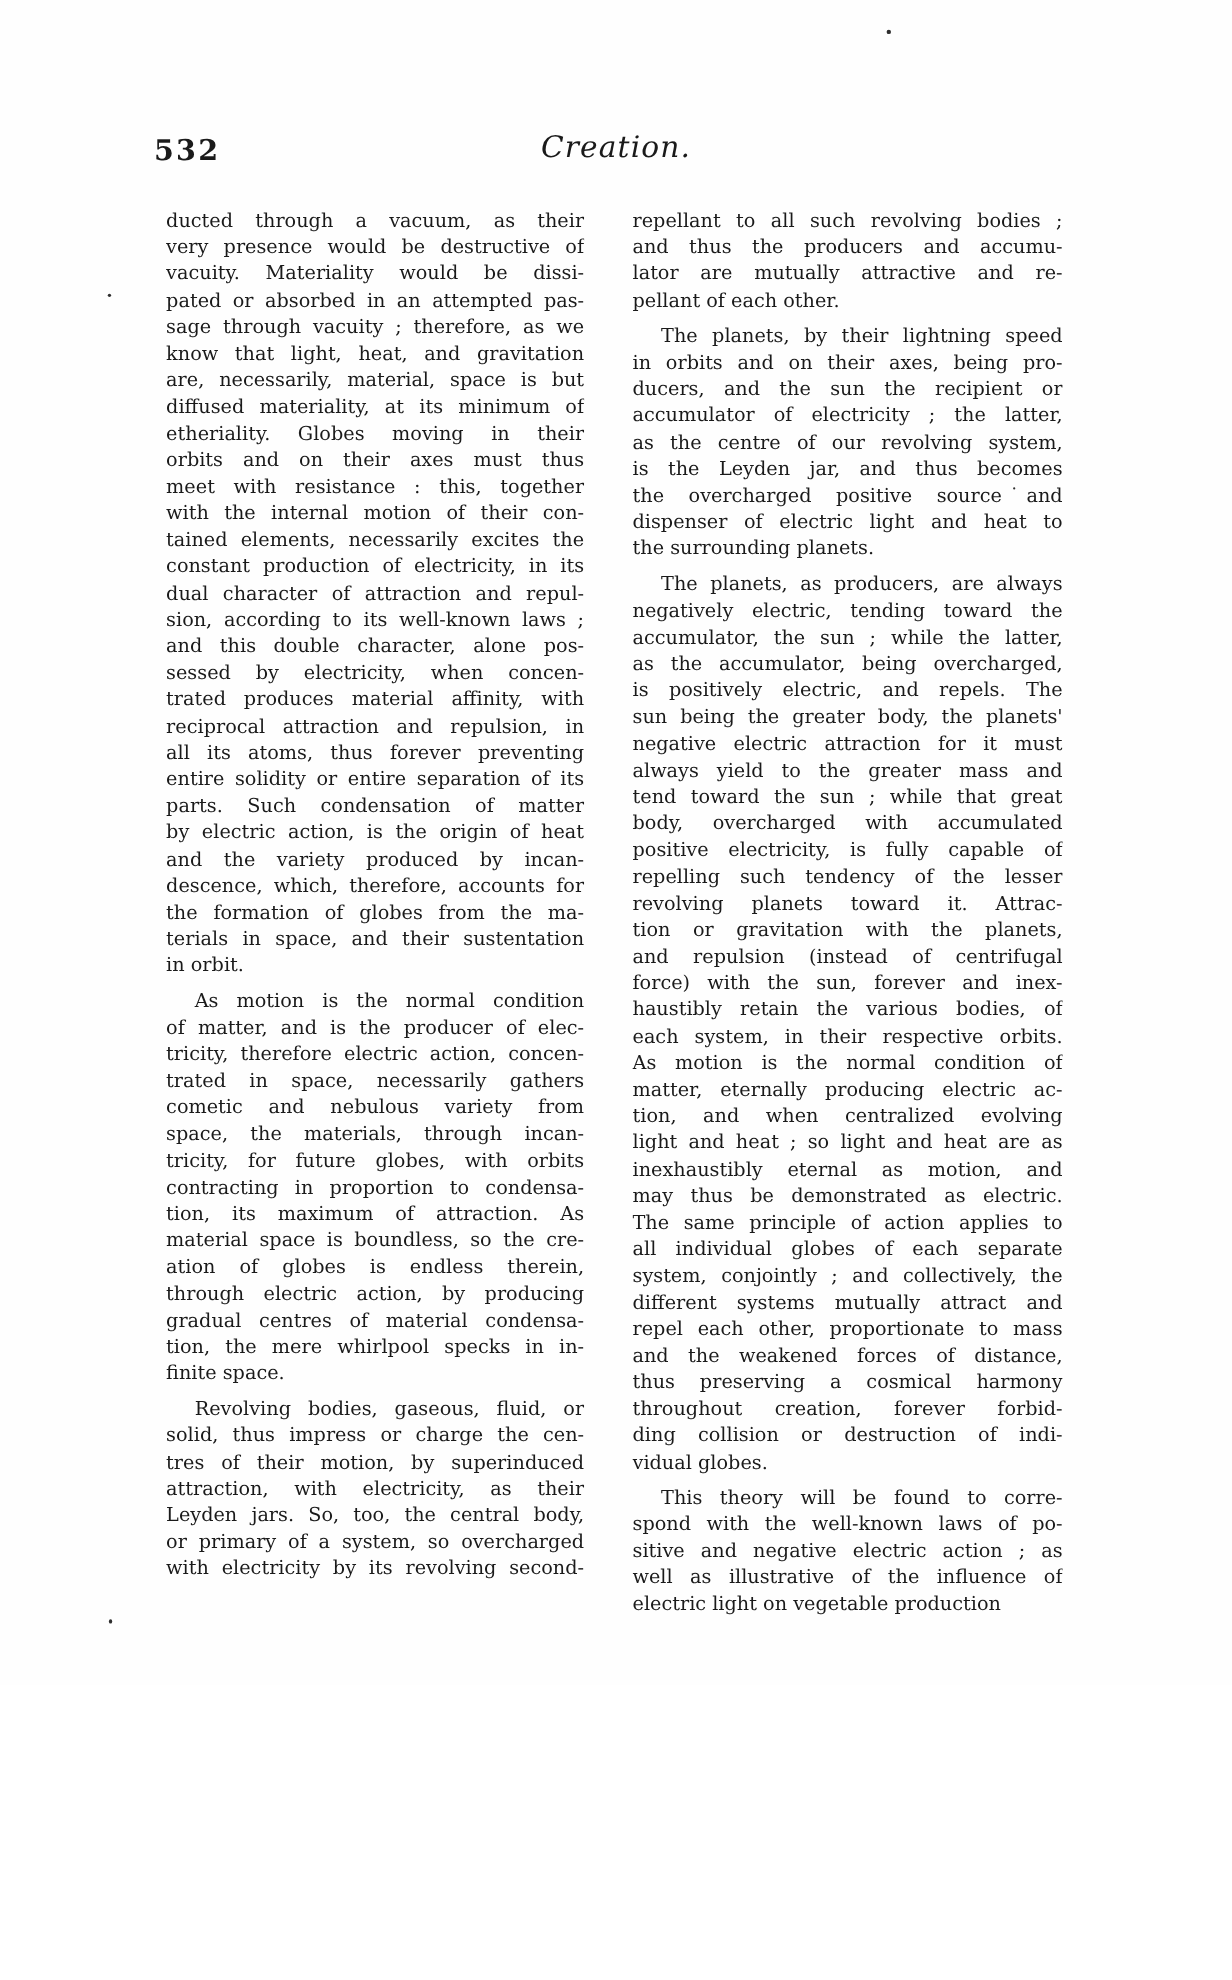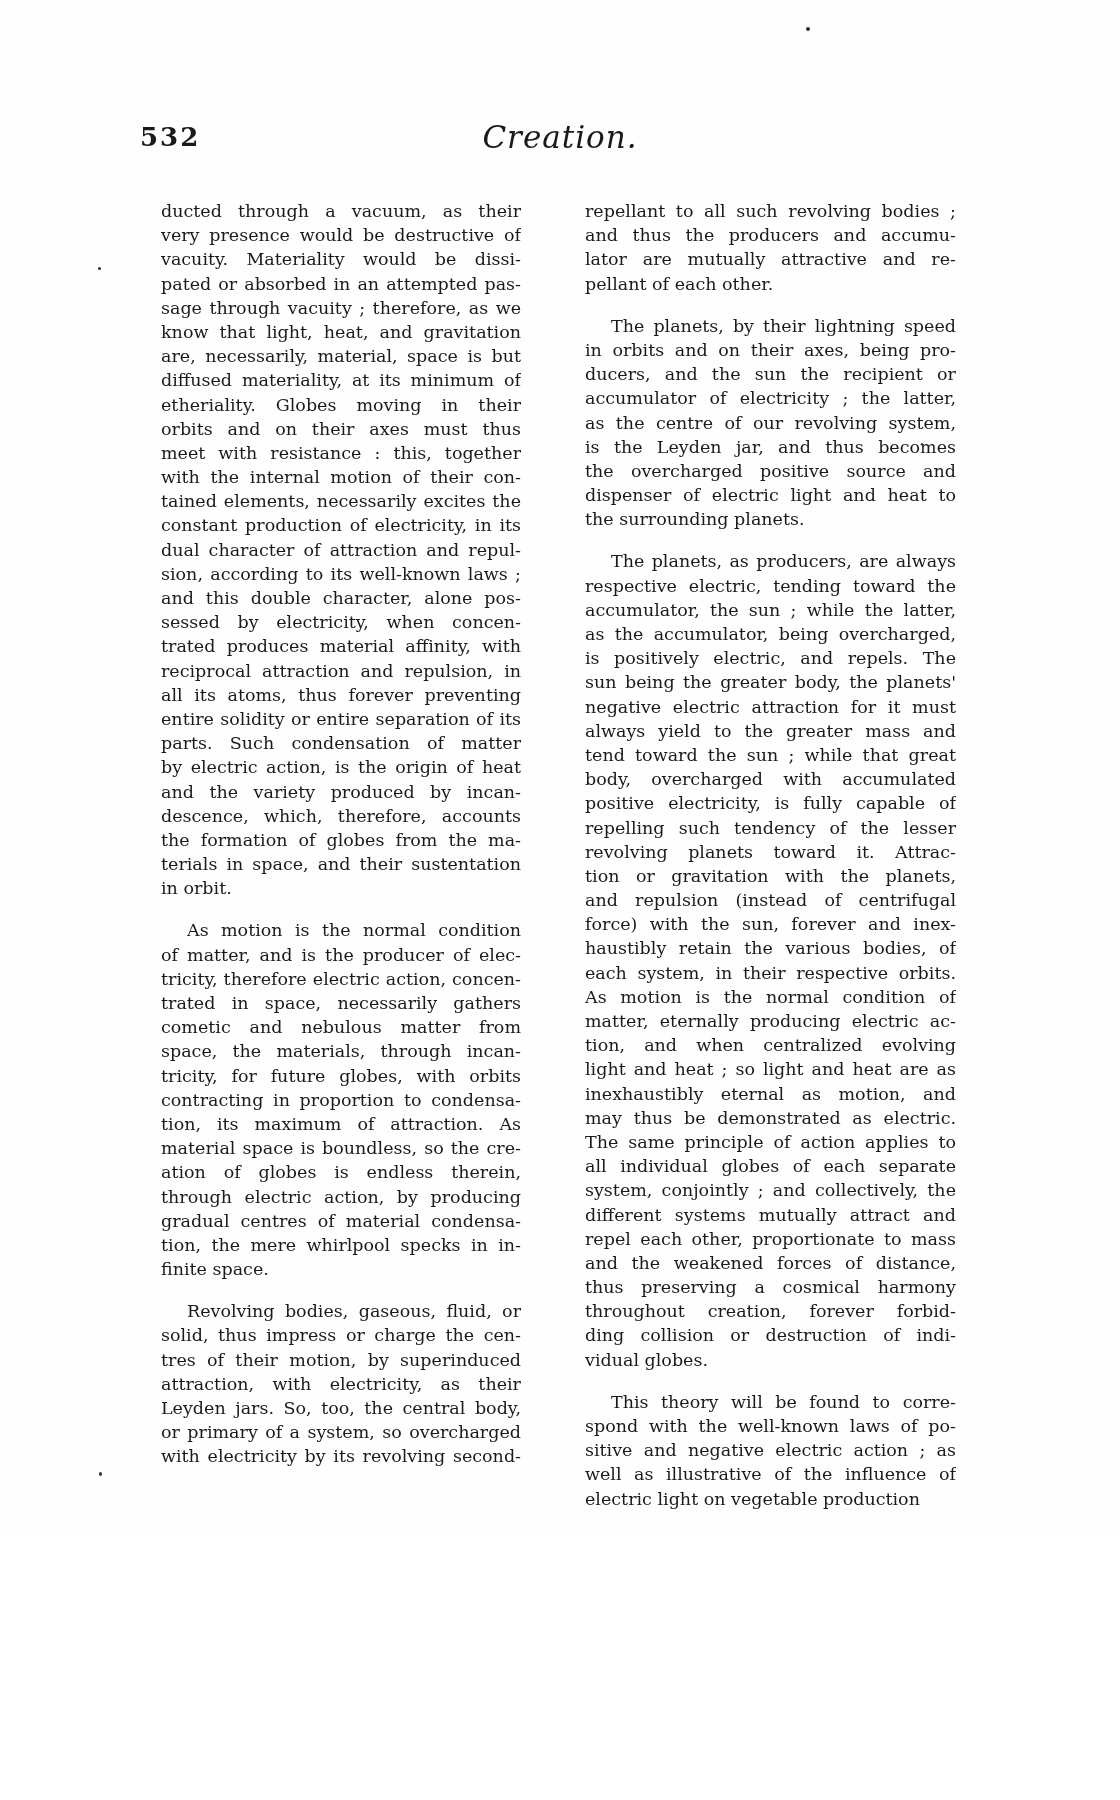--- a/index.html
+++ b/index.html
@@ -24,32 +24,32 @@
     font-weight: 700;
     letter-spacing: 2px;
   }
   .running-title {
     position: absolute;
     left: 0;
     top: 119px;
     width: 1120px;
     text-align: center;
     font-style: italic;
-    font-size: 31px;
+    font-size: 27px;
     letter-spacing: 1px;
   }
   .col {
     position: absolute;
     top: 181px;
     font-size: 17.5px;
     line-height: 24.2px;
   }
   .col-left  { left: 143px; width: 396px; }
   .col-right { left: 567px; width: 407px; }
-  .para { margin: 18px; }
+  .para { margin: 8px; }
   .line {
     text-align: justify;
     text-align-last: justify;
     height: 24.2px;
     overflow: hidden;
   }
   .line.last { text-align-last: left; }
   .para.indent .line.first { text-indent: 26px; }
   .speck {
     position: absolute;
@@ -100,21 +100,21 @@
         <div class="line">descence, which, therefore, accounts for</div>
         <div class="line">the formation of globes from the ma-</div>
         <div class="line">terials in space, and their sustentation</div>
         <div class="line last">in orbit.</div>
       </div>
       <div class="para indent">
         <div class="line first">As motion is the normal condition</div>
         <div class="line">of matter, and is the producer of elec-</div>
         <div class="line">tricity, therefore electric action, concen-</div>
         <div class="line">trated in space, necessarily gathers</div>
-        <div class="line">cometic and nebulous matter from</div>
+        <div class="line">cometic and nebulous variety from</div>
         <div class="line">space, the materials, through incan-</div>
         <div class="line">tricity, for future globes, with orbits</div>
         <div class="line">contracting in proportion to condensa-</div>
         <div class="line">tion, its maximum of attraction.  As</div>
         <div class="line">material space is boundless, so the cre-</div>
         <div class="line">ation of globes is endless therein,</div>
         <div class="line">through electric action, by producing</div>
         <div class="line">gradual centres of material condensa-</div>
         <div class="line">tion, the mere whirlpool specks in in-</div>
         <div class="line last">finite space.</div>
@@ -143,21 +143,21 @@
         <div class="line">ducers, and the sun the recipient or</div>
         <div class="line">accumulator of electricity ; the latter,</div>
         <div class="line">as the centre of our revolving system,</div>
         <div class="line">is the Leyden jar, and thus becomes</div>
         <div class="line">the overcharged positive source and</div>
         <div class="line">dispenser of electric light and heat to</div>
         <div class="line last">the surrounding planets.</div>
       </div>
       <div class="para indent">
         <div class="line first">The planets, as producers, are always</div>
-        <div class="line">respective electric, tending toward the</div>
+        <div class="line">negatively electric, tending toward the</div>
         <div class="line">accumulator, the sun ; while the latter,</div>
         <div class="line">as the accumulator, being overcharged,</div>
         <div class="line">is positively electric, and repels.  The</div>
         <div class="line">sun being the greater body, the planets'</div>
         <div class="line">negative electric attraction for it must</div>
         <div class="line">always yield to the greater mass and</div>
         <div class="line">tend toward the sun ; while that great</div>
         <div class="line">body, overcharged with accumulated</div>
         <div class="line">positive electricity, is fully capable of</div>
         <div class="line">repelling such tendency of the lesser</div>

